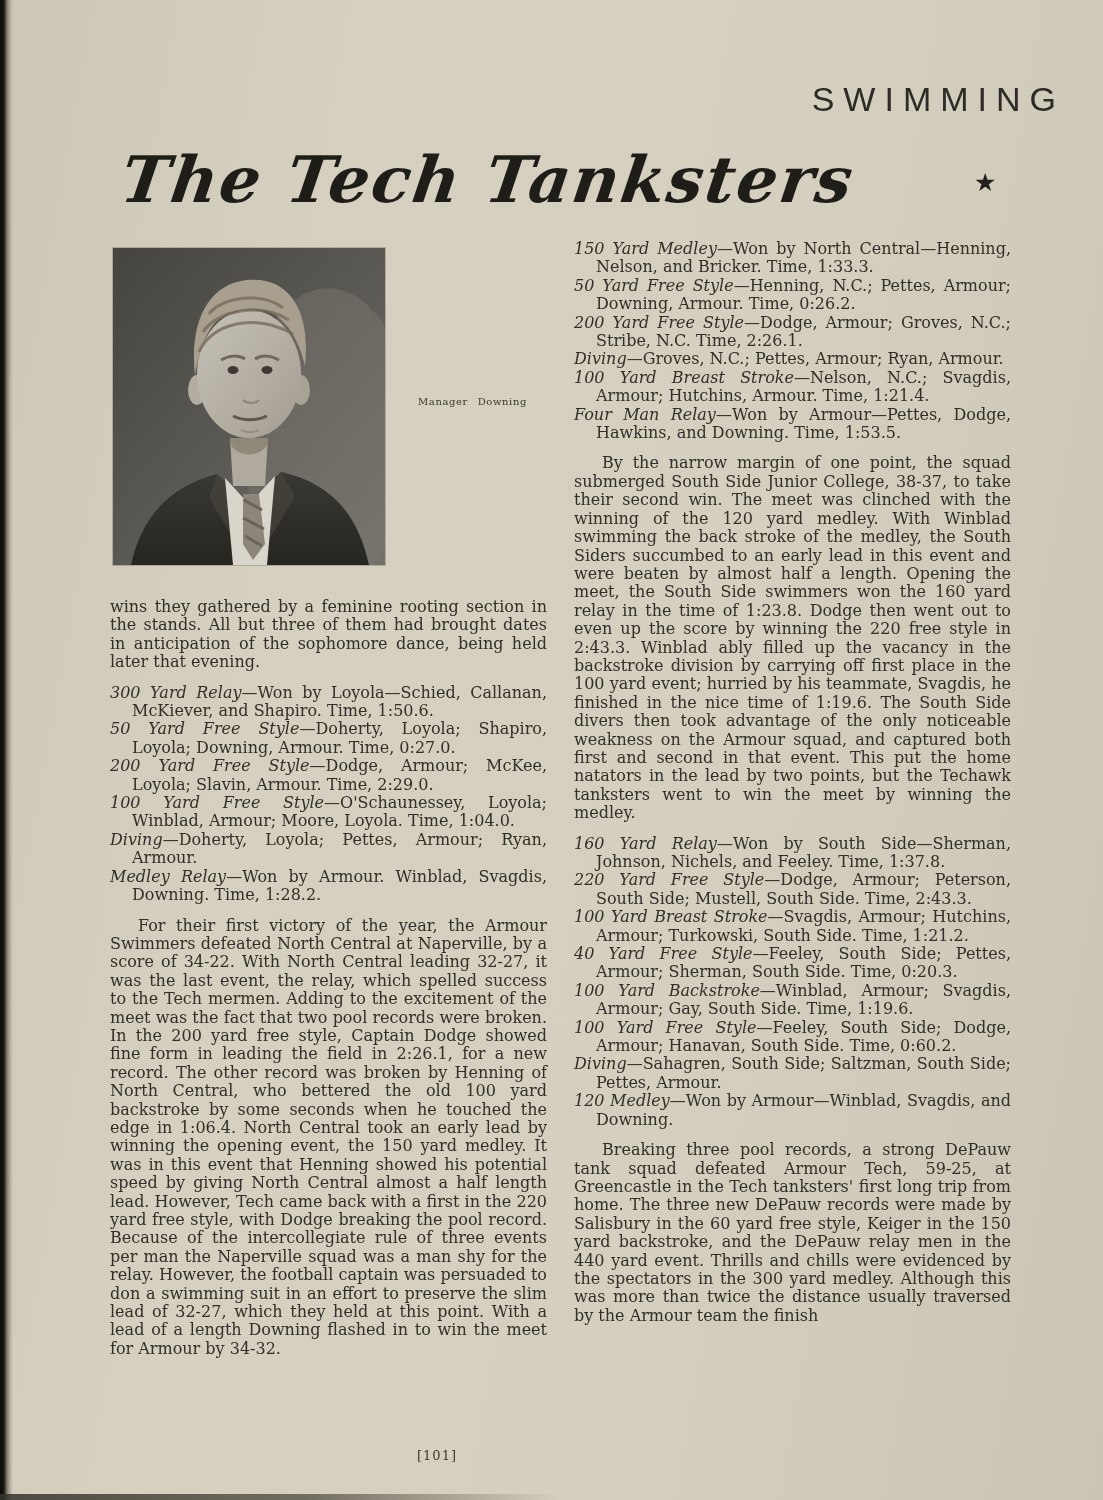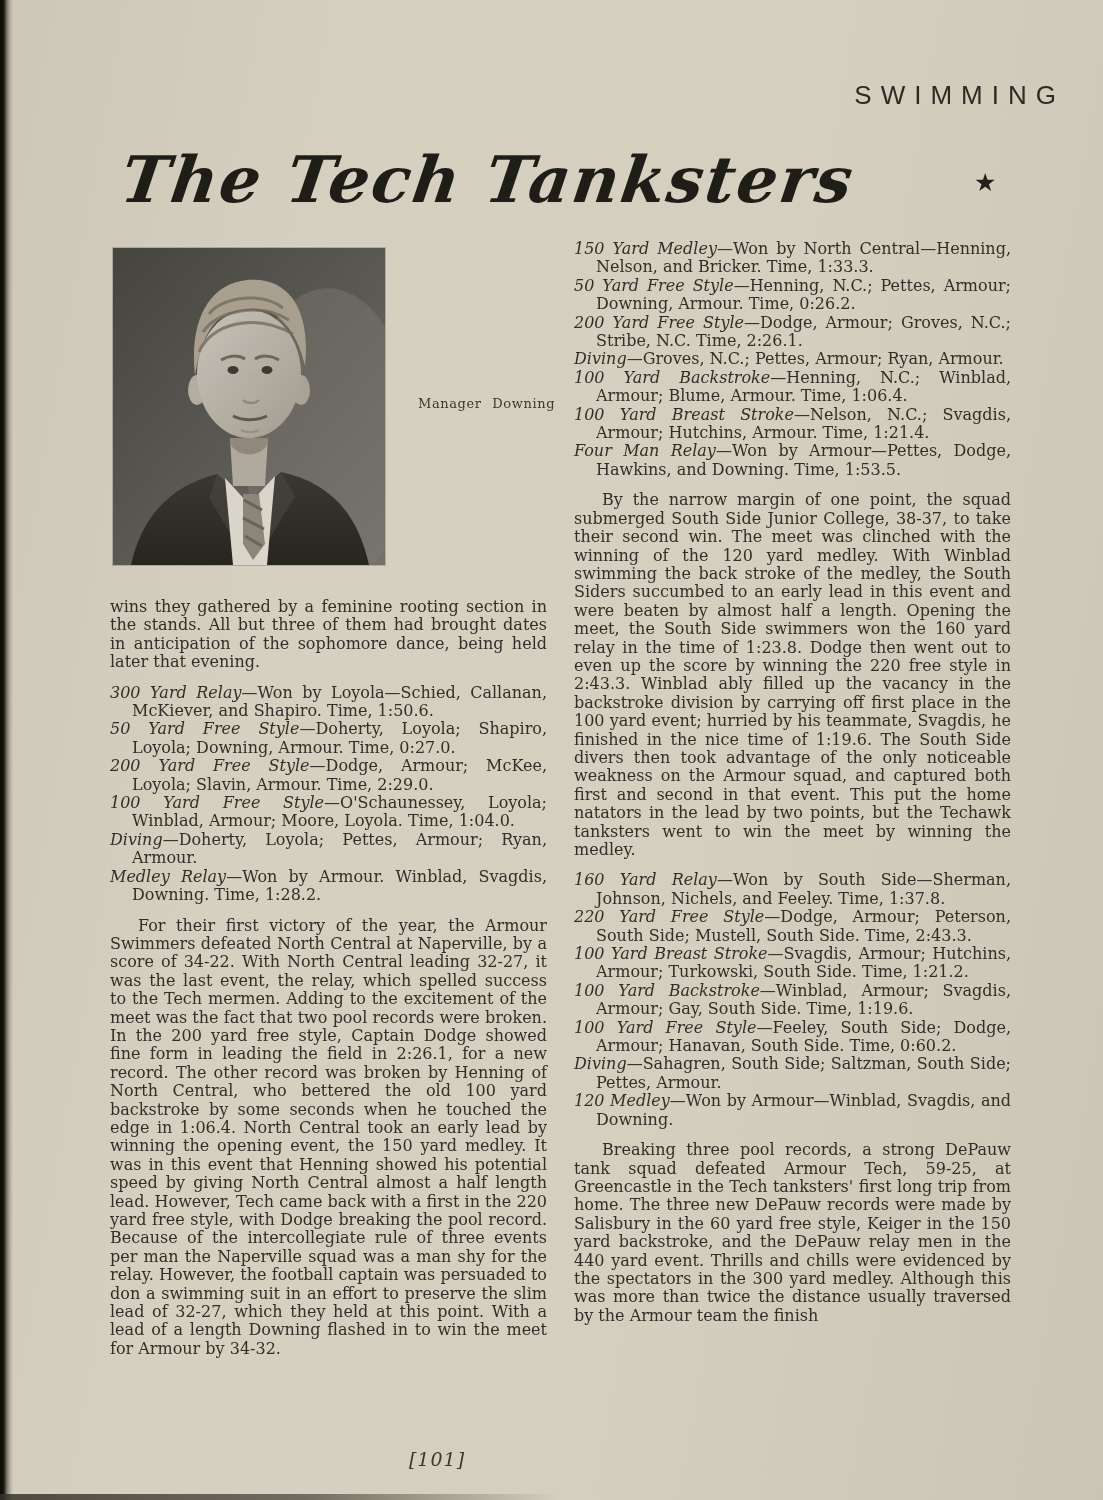--- a/index.html
+++ b/index.html
@@ -17,56 +17,56 @@
     background:linear-gradient(90deg,#0f0e0b 0px,#0f0e0b 3px,#3c3930 5px,#807c6e 7px,#b2ac9c 10px,rgba(205,199,183,0) 13px);
   }
   .bottom-edge{
     position:absolute;left:0;bottom:0;width:560px;height:6px;
     background:linear-gradient(90deg,#34322b 0%,#5f5b4f 55%,rgba(95,91,79,0) 100%);
     opacity:.85;
   }
   .header{
     position:absolute;top:80px;right:38px;
     font-family:"Liberation Sans",sans-serif;
-    font-size:26px;letter-spacing:9px;color:#2d2b26;font-weight:500;
+    font-size:34px;letter-spacing:9px;color:#2d2b26;font-weight:500;
   }
   .title{
     position:absolute;top:142px;left:122px;
     font-style:italic;font-weight:700;font-size:64px;
     transform:skewX(-8deg);
     color:#1f1d18;letter-spacing:2px;white-space:nowrap;
   }
   .star{
     position:absolute;top:168px;left:974px;
     font-size:25px;color:#23211c;
   }
   .photo{
     position:absolute;left:113px;top:248px;width:272px;height:317px;
     box-shadow:0 0 0 1px rgba(60,56,46,.25);
     background:#55534e;
   }
   .photo svg{display:block;}
   .caption{
     position:absolute;left:418px;top:396px;
-    font-size:13px;color:#3a3831;letter-spacing:.6px;word-spacing:6px;
+    font-size:10px;color:#3a3831;letter-spacing:.6px;word-spacing:6px;
   }
   .col{
     position:absolute;width:437px;
     font-size:16px;line-height:18.4px;text-align:justify;
   }
   .col-left{left:110px;top:598px;}
   .col-right{left:574px;top:240px;}
   .para{margin:0 0 12px 0;text-indent:28px;}
   .para.no-indent{text-indent:0;}
   .results{margin:0 0 12px 0;}
   .result{margin:0;padding-left:22px;text-indent:-22px;}
   .result i{font-style:italic;}
   .footer{
     position:absolute;left:0;top:1448px;width:874px;
-    text-align:center;font-size:19px;color:#3a3831;letter-spacing:1px;font-style:italic;
+    text-align:center;font-size:13px;color:#3a3831;letter-spacing:1px;
   }
 </style>
 </head>
 <body>
 
 <div class="page">
   <div class="binding"></div>
   <div class="bottom-edge"></div>
 
   <div class="header">SWIMMING</div>
@@ -140,31 +140,31 @@
 
     <p class="para">For their first victory of the year, the Armour Swimmers defeated North Central at Naperville, by a score of 34-22. With North Central leading 32-27, it was the last event, the relay, which spelled success to the Tech mermen. Adding to the excitement of the meet was the fact that two pool records were broken. In the 200 yard free style, Captain Dodge showed fine form in leading the field in 2:26.1, for a new record. The other record was broken by Henning of North Central, who bettered the old 100 yard backstroke by some seconds when he touched the edge in 1:06.4. North Central took an early lead by winning the opening event, the 150 yard medley. It was in this event that Henning showed his potential speed by giving North Central almost a half length lead. However, Tech came back with a first in the 220 yard free style, with Dodge breaking the pool record. Because of the intercollegiate rule of three events per man the Naperville squad was a man shy for the relay. However, the football captain was persuaded to don a swimming suit in an effort to preserve the slim lead of 32-27, which they held at this point. With a lead of a length Downing flashed in to win the meet for Armour by 34-32.</p>
   </div>
 
   <div class="col col-right">
     <div class="results">
       <p class="result"><i>150 Yard Medley</i><span>—Won by North Central—Henning, Nelson, and Bricker. Time, 1:33.3.</span></p>
       <p class="result"><i>50 Yard Free Style</i><span>—Henning, N.C.; Pettes, Armour; Downing, Armour. Time, 0:26.2.</span></p>
       <p class="result"><i>200 Yard Free Style</i><span>—Dodge, Armour; Groves, N.C.; Stribe, N.C. Time, 2:26.1.</span></p>
       <p class="result"><i>Diving</i><span>—Groves, N.C.; Pettes, Armour; Ryan, Armour.</span></p>
-      <p class="result"><i>100 Yard Backstroke</i><span>—Henning, N.C.; Winblad, Armour; Blume, Armour. Time, 1:06.4.</span></p>
       <p class="result"><i>100 Yard Breast Stroke</i><span>—Nelson, N.C.; Svagdis, Armour; Hutchins, Armour. Time, 1:21.4.</span></p>
       <p class="result"><i>Four Man Relay</i><span>—Won by Armour—Pettes, Dodge, Hawkins, and Downing. Time, 1:53.5.</span></p>
     </div>
 
     <p class="para">By the narrow margin of one point, the squad submerged South Side Junior College, 38-37, to take their second win. The meet was clinched with the winning of the 120 yard medley. With Winblad swimming the back stroke of the medley, the South Siders succumbed to an early lead in this event and were beaten by almost half a length. Opening the meet, the South Side swimmers won the 160 yard relay in the time of 1:23.8. Dodge then went out to even up the score by winning the 220 free style in 2:43.3. Winblad ably filled up the vacancy in the backstroke division by carrying off first place in the 100 yard event; hurried by his teammate, Svagdis, he finished in the nice time of 1:19.6. The South Side divers then took advantage of the only noticeable weakness on the Armour squad, and captured both first and second in that event. This put the home natators in the lead by two points, but the Techawk tanksters went to win the meet by winning the medley.</p>
 
     <div class="results">
       <p class="result"><i>160 Yard Relay</i><span>—Won by South Side—Sherman, Johnson, Nichels, and Feeley. Time, 1:37.8.</span></p>
       <p class="result"><i>220 Yard Free Style</i><span>—Dodge, Armour; Peterson, South Side; Mustell, South Side. Time, 2:43.3.</span></p>
       <p class="result"><i>100 Yard Breast Stroke</i><span>—Svagdis, Armour; Hutchins, Armour; Turkowski, South Side. Time, 1:21.2.</span></p>
+      <p class="result"><i>40 Yard Free Style</i><span>—Feeley, South Side; Pettes, Armour; Sherman, South Side. Time, 0:20.3.</span></p>
       <p class="result"><i>100 Yard Backstroke</i><span>—Winblad, Armour; Svagdis, Armour; Gay, South Side. Time, 1:19.6.</span></p>
       <p class="result"><i>100 Yard Free Style</i><span>—Feeley, South Side; Dodge, Armour; Hanavan, South Side. Time, 0:60.2.</span></p>
       <p class="result"><i>Diving</i><span>—Sahagren, South Side; Saltzman, South Side; Pettes, Armour.</span></p>
       <p class="result"><i>120 Medley</i><span>—Won by Armour—Winblad, Svagdis, and Downing.</span></p>
     </div>
 
     <p class="para">Breaking three pool records, a strong DePauw tank squad defeated Armour Tech, 59-25, at Greencastle in the Tech tanksters' first long trip from home. The three new DePauw records were made by Salisbury in the 60 yard free style, Keiger in the 150 yard backstroke, and the DePauw relay men in the 440 yard event. Thrills and chills were evidenced by the spectators in the 300 yard medley. Although this was more than twice the distance usually traversed by the Armour team the finish</p>
   </div>
 
   <div class="footer">[101]</div>

